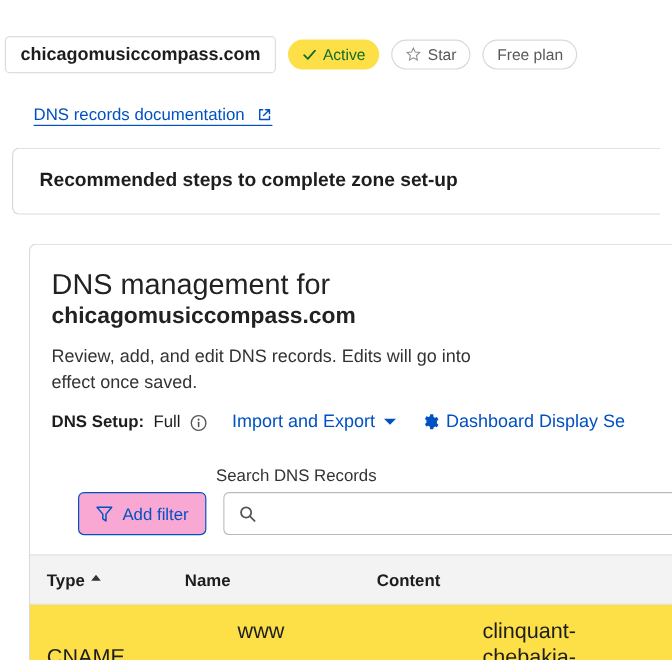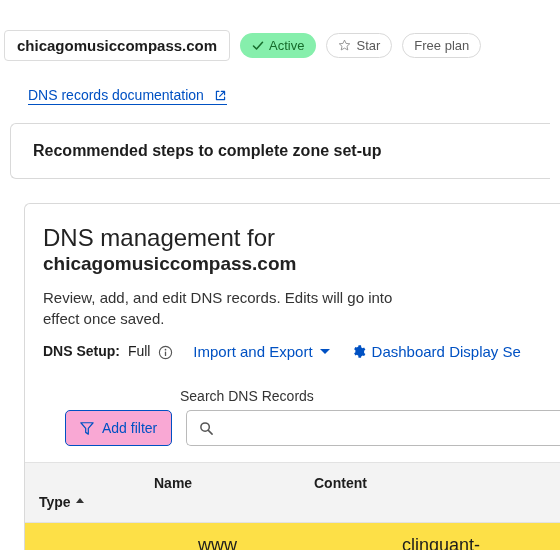--- a/index.html
+++ b/index.html
@@ -27,21 +27,21 @@
       font-weight: 600;
       padding: 6px 12px;
       border: 1px solid #dcdcdc;
       border-radius: 4px;
       background: #fff;
     }
     .status-pill {
       display: inline-flex;
       align-items: center;
       gap: 5px;
-      background: #86efac;
+      background: #fde047;
       color: #166b2b;
       font-size: 13px;
       font-weight: 500;
       padding: 5px 12px;
       border-radius: 20px;
     }
     .star-pill {
       display: inline-flex;
       align-items: center;
       gap: 5px;
@@ -189,21 +189,21 @@
     }
     .table-head {
       display: flex;
       background: #f3f3f3;
       border-top: 1px solid #e2e2e2;
       border-bottom: 1px solid #e2e2e2;
       padding: 12px 14px;
       font-size: 14px;
       font-weight: 700;
     }
-    .col-type { width: 115px; display: flex; align-items: center; gap: 4px; margin-top: 19px;}
+    .col-type { width: 115px; display: flex; align-items: center; gap: 4px;}
     .col-name { width: 160px; }
     .col-content { flex: 1; }
     .table-row {
       display: flex;
       background: #fde047;
       padding: 12px 14px;
       font-size: 18px;
       gap: 44px;
     }
     svg { display: block; }

